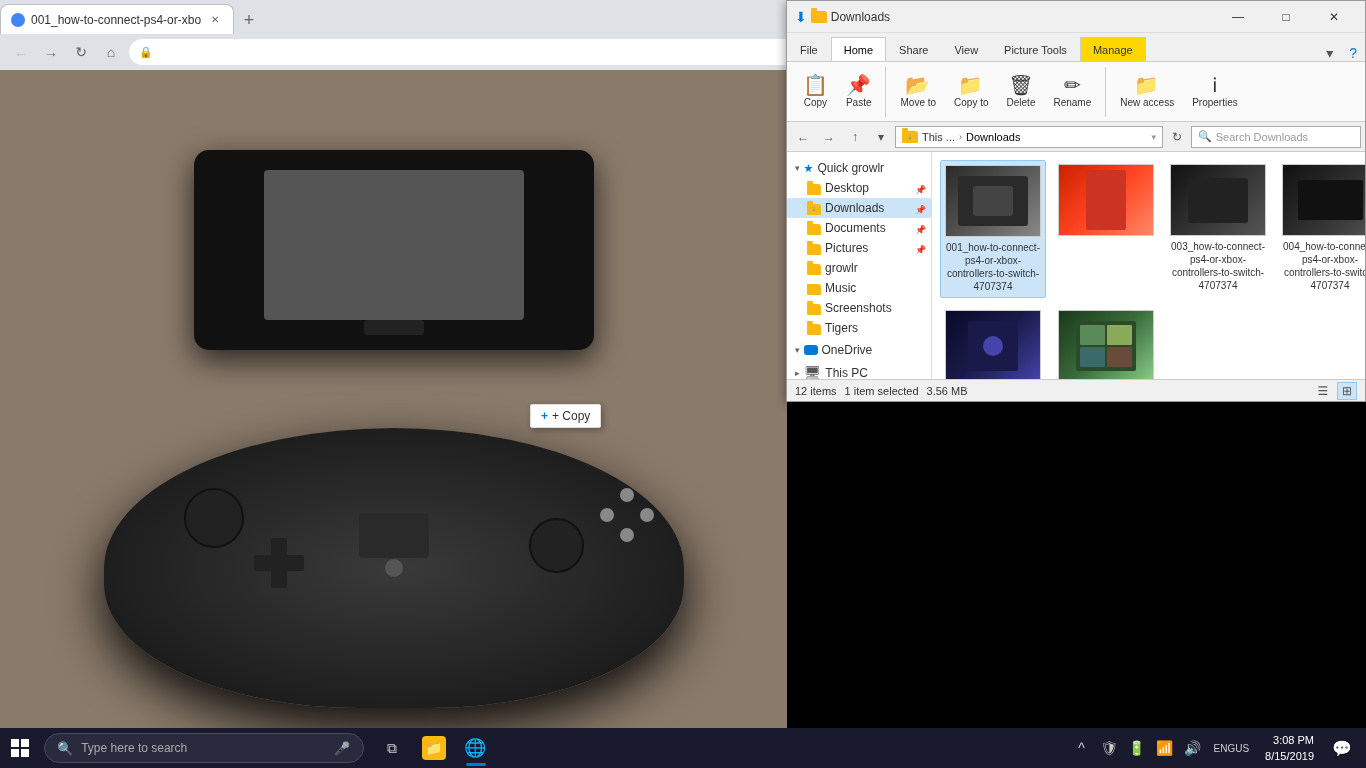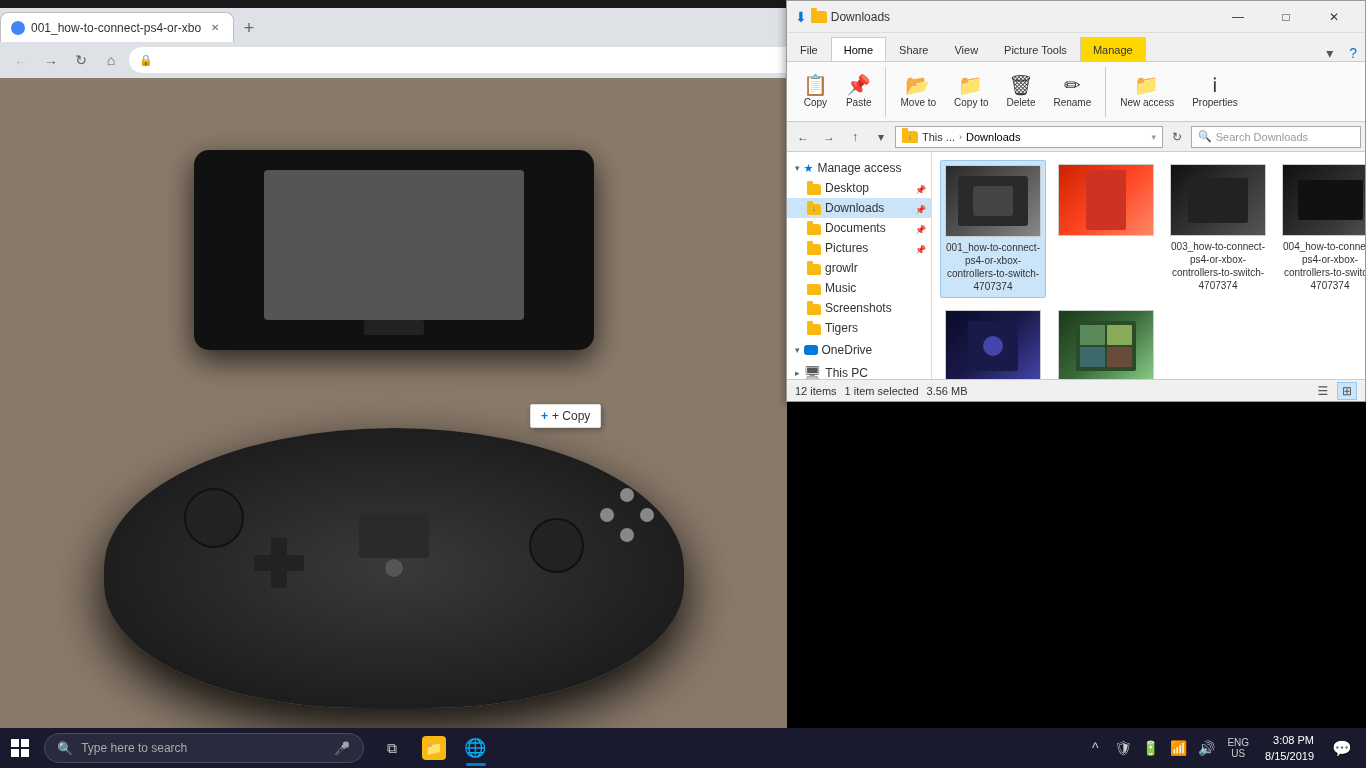--- a/index.html
+++ b/index.html
@@ -52,21 +52,20 @@
 
     
     .chrome-bar {
       position: absolute;
       top: 0; left: 0;
       width: 878px;
       height: 70px;
       background: #dee1e6;
       border-bottom: 1px solid #b0b3b8;
       z-index: 20;
-      margin-top: 8px;
     }
 
     .tab-bar {
       height: 34px;
       display: flex;
       align-items: flex-end;
       padding-left: 0;
     }
 
     .tab {
@@ -687,21 +686,21 @@
       display: flex;
       align-items: center;
       justify-content: center;
       cursor: pointer;
       color: #ccc;
       font-size: 16px;
     }
 
     .lang-indicator {
       display: flex;
-      flex-direction: column;
+      flex-direction: row;
       align-items: center;
       color: #ccc;
       font-size: 10px;
       padding: 0 4px;
       cursor: pointer;
     }
 
     
     .fe-filegrid::-webkit-scrollbar { width: 8px; }
     .fe-filegrid::-webkit-scrollbar-track { background: #f1f1f1; }
@@ -864,21 +863,21 @@
   </div>
 
   <div class="fe-main">
 
     <div class="fe-sidebar">
 
       <div class="fe-sidebar-section">
         <div class="fe-sidebar-header">
           <span class="chevron-icon">▾</span>
           <span class="star-icon">★</span>
-          <span>Manage access</span>
+          <span>Quick growlr</span>
         </div>
 
         <div class="fe-sidebar-item">
           <div class="sidebar-folder-icon"></div>
           <span>Desktop</span>
           <span class="fe-sidebar-pin">📌</span>
         </div>
 
         <div class="fe-sidebar-item active">
           <div style="position:relative;">

